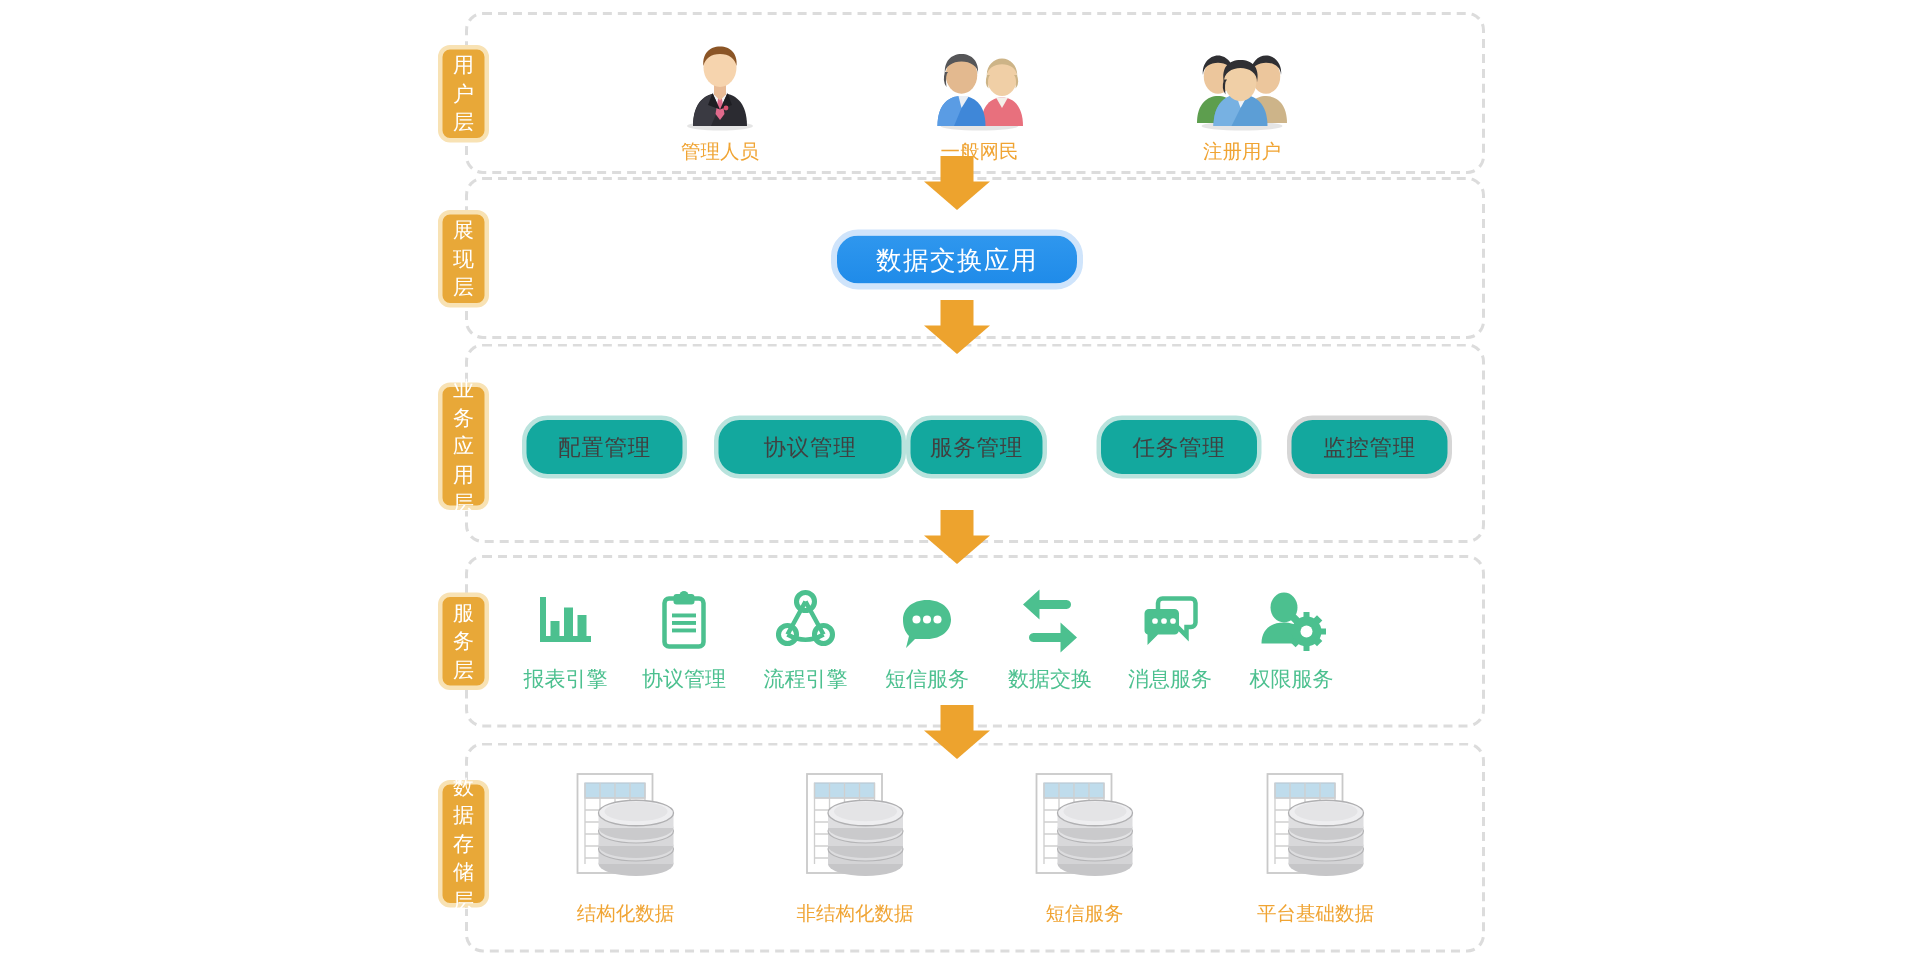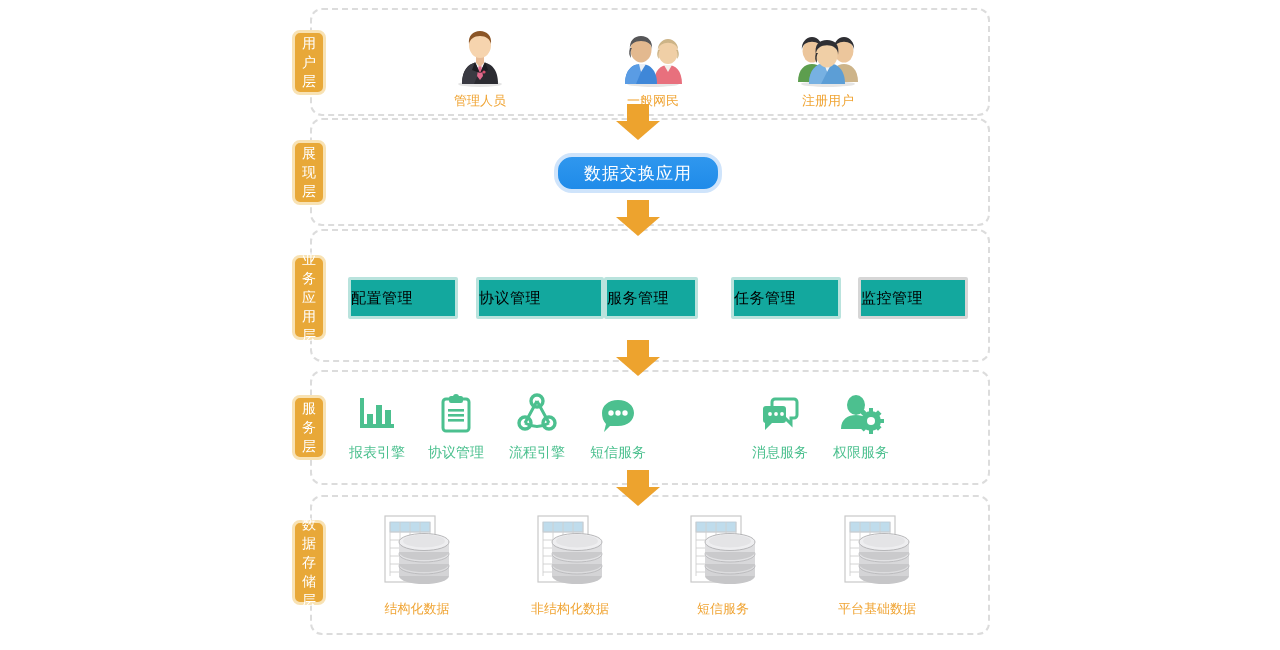--- a/index.html
+++ b/index.html
@@ -83,26 +83,27 @@
     align-items: center;
     justify-content: center;
     letter-spacing: 1px;
   }
 
   
   .biz-box {
     position: absolute;
     height: 42px;
     border: 3px solid #b9e3dd;
-    border-radius: 2px;
+    border-radius: 17px;
     background: #13a89e;
-    color: #000000;
+    color: #404040;
     font-size: 15px;
     display: flex;
     align-items: center;
+    justify-content: center;
     letter-spacing: 0.5px;
   }
   .biz-box.gray-border { border-color: #d6d6d6; }
 
   
   .svc-item { position: absolute; text-align: center; width: 90px; }
   .svc-icon { height: 48px; display: flex; align-items: center; justify-content: center; }
   .svc-label {
     margin-top: 6px;
     font-size: 14px;
@@ -318,20 +319,29 @@
       <svg width="44" height="44" viewBox="0 0 44 44">
         <path d="M22 8 C32 8 38 14 38 21 C38 28 32 34 22 34 L14 34 L8 40 L10 32 C7 29 6 25 6 21 C6 14 12 8 22 8 Z" fill="#4cc08f"></path>
         <circle cx="15" cy="21" r="2.7" fill="#ffffff"></circle>
         <circle cx="22" cy="21" r="2.7" fill="#ffffff"></circle>
         <circle cx="29" cy="21" r="2.7" fill="#ffffff"></circle>
       </svg>
     </div>
     <div class="svc-label">短信服务</div>
   </div>
 
+  <div class="svc-item" style="left:655px; top:390px;">
+    <div class="svc-icon">
+      <svg width="46" height="44" viewBox="0 0 46 44">
+        <path d="M16 8 L16 1 L5 11 L16 21 L16 14 L34 14 C38 14 38 8 34 8 Z" fill="#4cc08f"></path>
+        <path d="M30 36 L30 43 L41 33 L30 23 L30 30 L12 30 C8 30 8 36 12 36 Z" fill="#4cc08f"></path>
+      </svg>
+    </div>
+    <div class="svc-label">数据交换</div>
+  </div>
 
   <div class="svc-item" style="left:735px; top:390px;">
     <div class="svc-icon">
       <svg width="46" height="44" viewBox="0 0 46 44">
         <path d="M18 7 h19 a3 3 0 0 1 3 3 v13 a3 3 0 0 1 -3 3 h-3 v6 l-6 -6 h-10 a3 3 0 0 1 -3 -3 v-13 a3 3 0 0 1 3 -3 z" fill="none" stroke="#4cc08f" stroke-width="3"></path>
         <path d="M9 14 h17 a3 3 0 0 1 3 3 v11 a3 3 0 0 1 -3 3 h-11 l-7 7 v-7 a3 3 0 0 1 -2 -3 v-11 a3 3 0 0 1 3 -3 z" fill="#4cc08f"></path>
         <circle cx="13" cy="22" r="1.9" fill="#ffffff"></circle>
         <circle cx="19" cy="22" r="1.9" fill="#ffffff"></circle>
         <circle cx="25" cy="22" r="1.9" fill="#ffffff"></circle>
       </svg>

